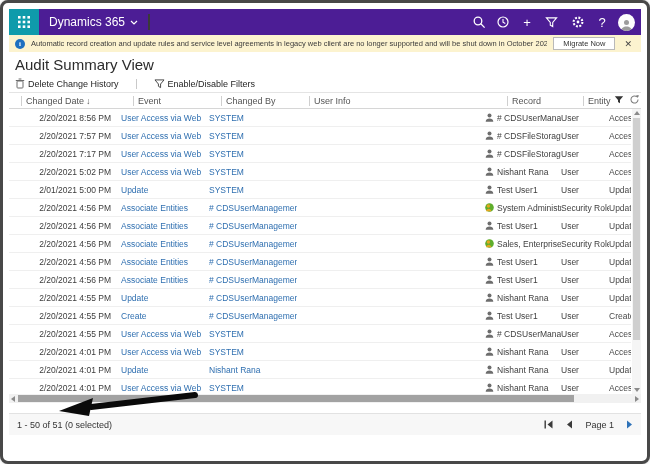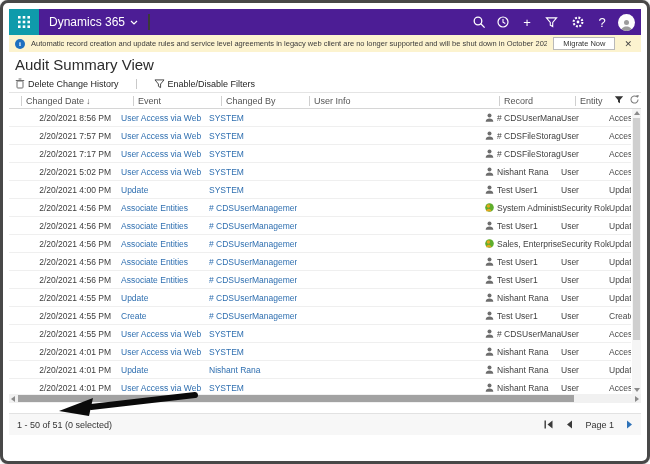--- a/index.html
+++ b/index.html
@@ -55,21 +55,21 @@
   .c-by{width:88px;flex:0 0 auto;}
   .c-info{flex:1 1 auto;}
   .c-rec{width:76px;flex:0 0 auto;display:flex;align-items:center;gap:3px;}
   .c-ent{width:48px;flex:0 0 auto;}
   .c-op{width:22px;flex:0 0 auto;color:#4a4a4a;}
   .h-date{width:112px;margin-left:12px;border-left:1px solid #cfcfcf;}
   .h-event{width:88px;}
   .h-by{width:88px;}
   .h-info{flex:1;}
   .h-rec{width:76px;}
-  .h-ent{width:56px;}
+  .h-ent{width:48px;}
   .link{color:#2f6fb0;}
   .ic{display:none;flex:0 0 auto;}
   .icon-user .ic-user{display:inline-block;}
   .icon-role .ic-role{display:inline-block;}
   .rec-text{overflow:hidden;white-space:nowrap;}
 
   
   .vscroll{position:absolute;top:0;right:0;bottom:0;width:9px;background:#f5f5f5;}
   .vthumb{position:absolute;top:9px;left:1px;width:7px;height:78%;background:#cfcfcf;cursor:grab;}
   .varrow{position:absolute;left:2px;width:0;height:0;border-left:3px solid transparent;border-right:3px solid transparent;cursor:pointer;}
@@ -290,21 +290,21 @@
         <path d="M0.7 8.8 c0-2.1 1.7-3.2 3.8-3.2 s3.8 1.1 3.8 3.2 z" fill="#6d6d6d"></path>
       </svg>
 
       <span class="rec-text">Nishant Rana</span>
     </span>
     <span class="cell c-ent">User</span>
     <span class="cell c-op">Access</span>
   </div>
             <div class="row icon-user">
     <span class="cell c-sel"></span>
-    <span class="cell c-date">2/20/2021 4:00 PM</span>
+    <span class="cell c-date">2/01/2021 5:00 PM</span>
     <span class="cell c-event link">Update</span>
     <span class="cell c-by link">SYSTEM</span>
     <span class="cell c-info"></span>
     <span class="cell c-rec">
       <svg class="ic ic-user" width="9" height="9" viewBox="0 0 9 9">
         <circle cx="4.5" cy="2.5" r="2" fill="#6d6d6d"></circle>
         <path d="M0.7 8.8 c0-2.1 1.7-3.2 3.8-3.2 s3.8 1.1 3.8 3.2 z" fill="#6d6d6d"></path>
       </svg>
 
       <span class="rec-text">Test User1</span>

